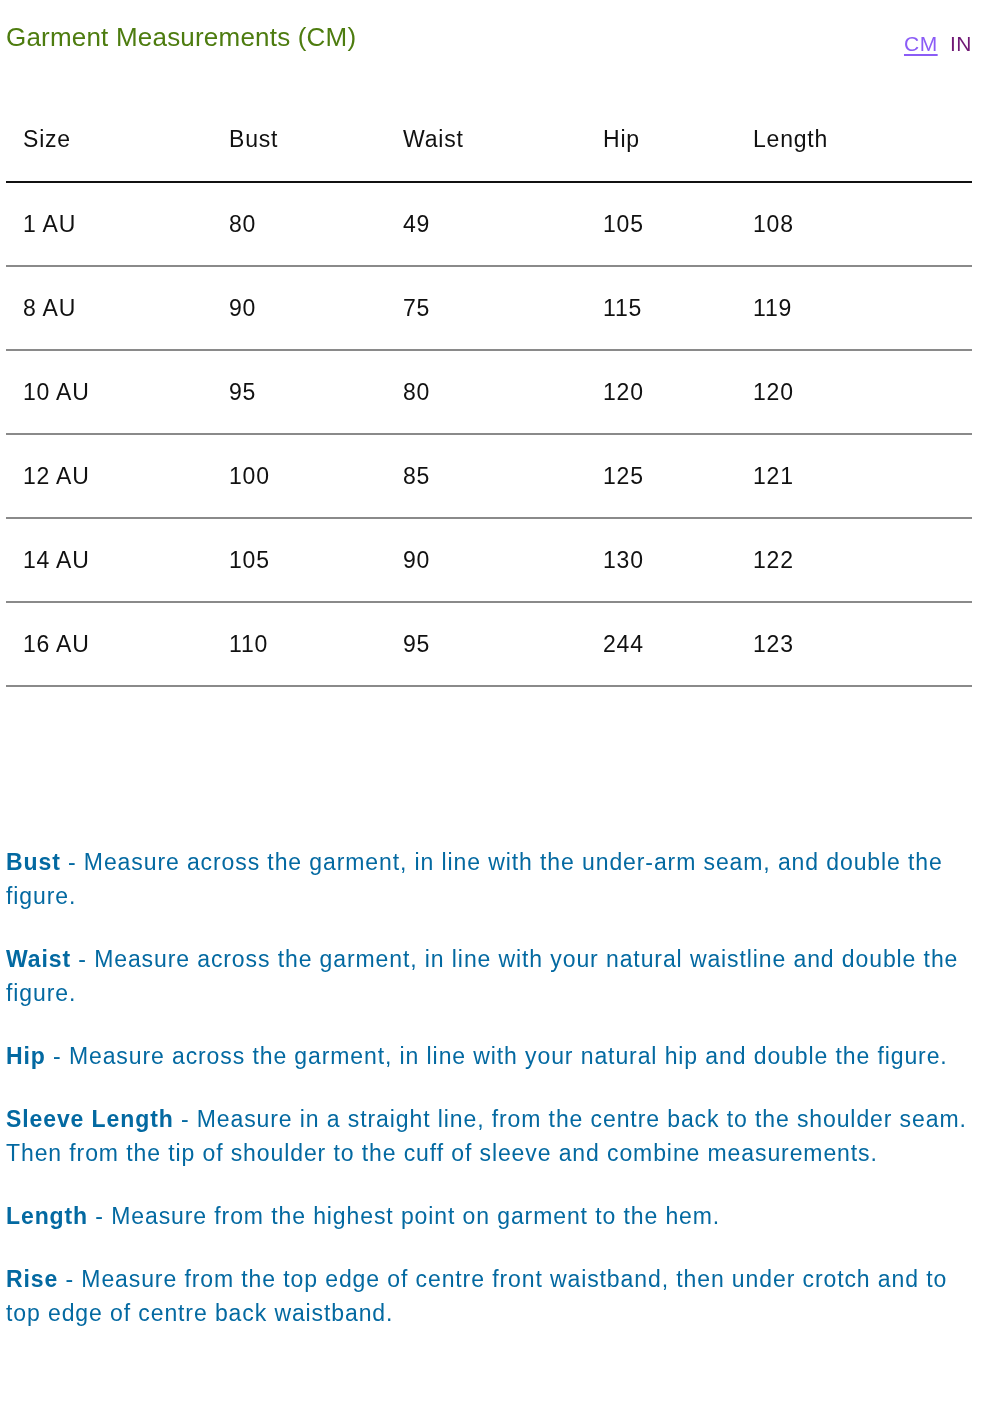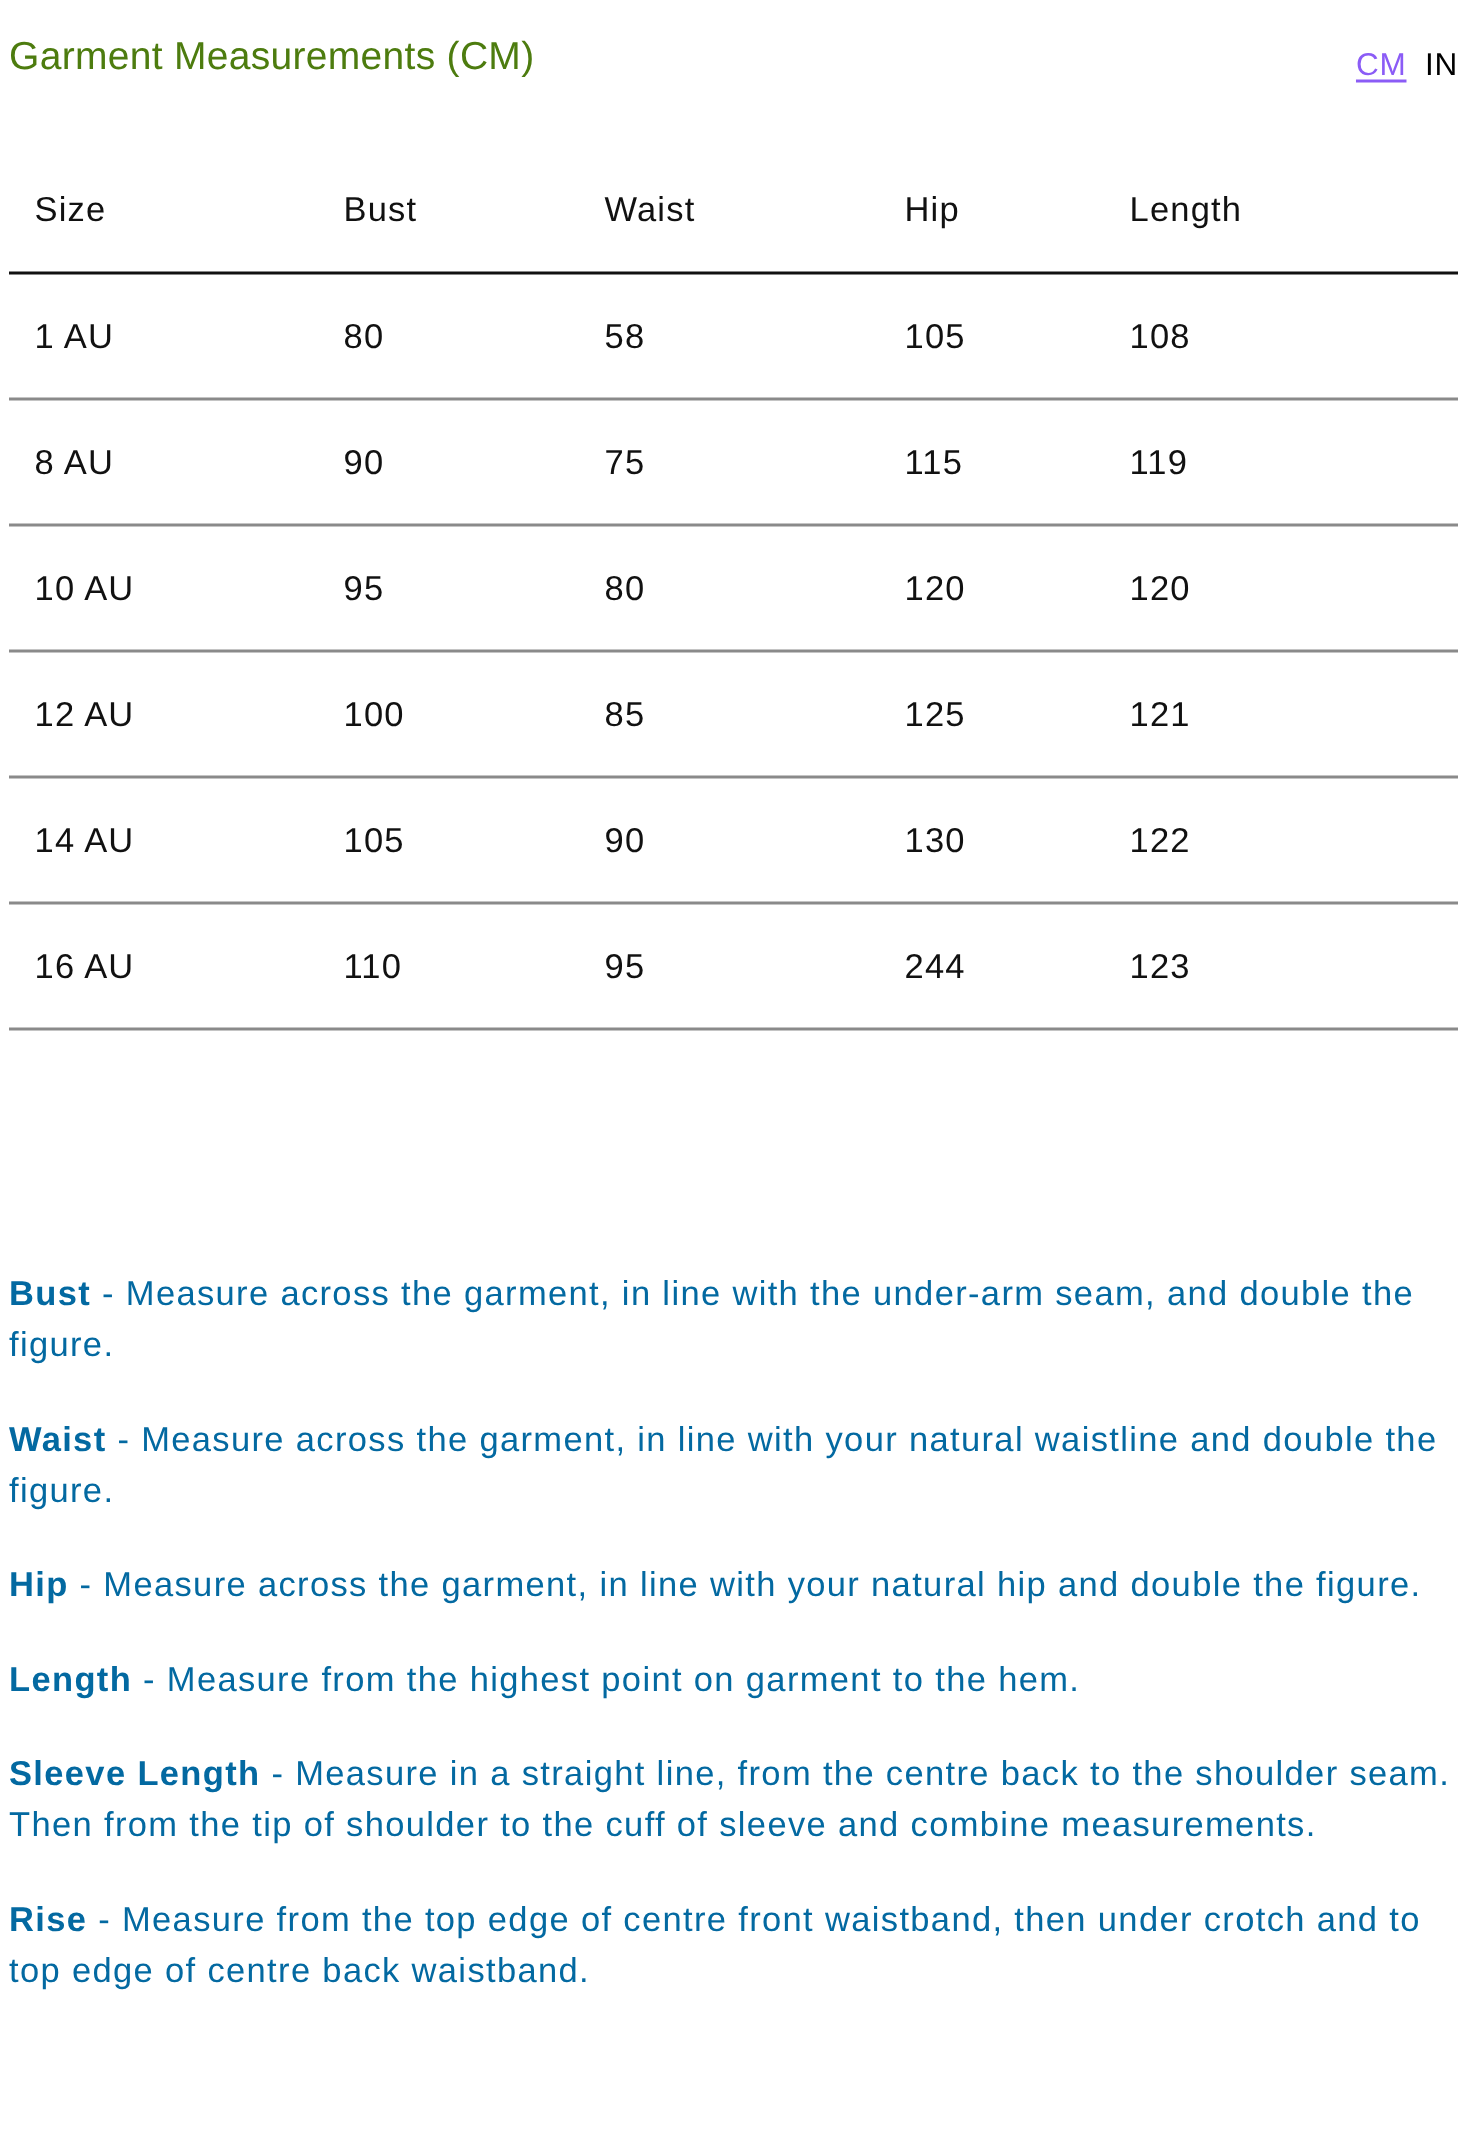--- a/index.html
+++ b/index.html
@@ -13,21 +13,21 @@
   }
   .title {
     position: absolute; left: 0; top: 0;
     font-size: 26px; letter-spacing: 0.2px; color: #4d7c0f;
   }
   .units {
     position: absolute; right: 0; top: 10px; font-size: 21px; letter-spacing: 0.5px;
   }
   .unit { cursor: pointer; }
   .unit.active { color: #8b5cf6; text-decoration: underline; text-underline-offset: 3px; }
-  .unit.inactive { color: #000000; margin-left: 6px; }
+  .unit.inactive { color: #701a75; margin-left: 6px; }
 
   table.sizes {
     position: absolute; left: 6px; top: 97px; width: 966px;
     border-collapse: collapse; font-size: 23px; letter-spacing: 0.8px;
   }
   table.sizes th {
     font-weight: normal; text-align: left; height: 84px; padding: 0 0 0 17px;
     border-bottom: 2px solid #111; vertical-align: middle;
   }
   table.sizes td {
@@ -69,21 +69,21 @@
       <th>Bust</th>
       <th>Waist</th>
       <th>Hip</th>
       <th>Length</th>
     </tr>
   </thead>
   <tbody>
     <tr>
       <td>1 AU</td>
       <td>80</td>
-      <td>58</td>
+      <td>49</td>
       <td>105</td>
       <td>108</td>
     </tr>
     <tr>
       <td>8 AU</td>
       <td>90</td>
       <td>75</td>
       <td>115</td>
       <td>119</td>
     </tr>
@@ -115,16 +115,16 @@
       <td>244</td>
       <td>123</td>
     </tr>
   </tbody>
 </table>
 
 <div class="notes">
   <p class="note"><b>Bust</b><span> - Measure across the garment, in line with the under-arm seam, and double the figure.</span></p>
   <p class="note"><b>Waist</b><span> - Measure across the garment, in line with your natural waistline and double the figure.</span></p>
   <p class="note"><b>Hip</b><span> - Measure across the garment, in line with your natural hip and double the figure.</span></p>
+  <p class="note"><b>Sleeve Length</b><span> - Measure in a straight line, from the centre back to the shoulder seam. Then from the tip of shoulder to the cuff of sleeve and combine measurements.</span></p>
   <p class="note"><b>Length</b><span> - Measure from the highest point on garment to the hem.</span></p>
-  <p class="note"><b>Sleeve Length</b><span> - Measure in a straight line, from the centre back to the shoulder seam. Then from the tip of shoulder to the cuff of sleeve and combine measurements.</span></p>
   <p class="note"><b>Rise</b><span> - Measure from the top edge of centre front waistband, then under crotch and to top edge of centre back waistband.</span></p>
 </div>
 
 </body></html>

